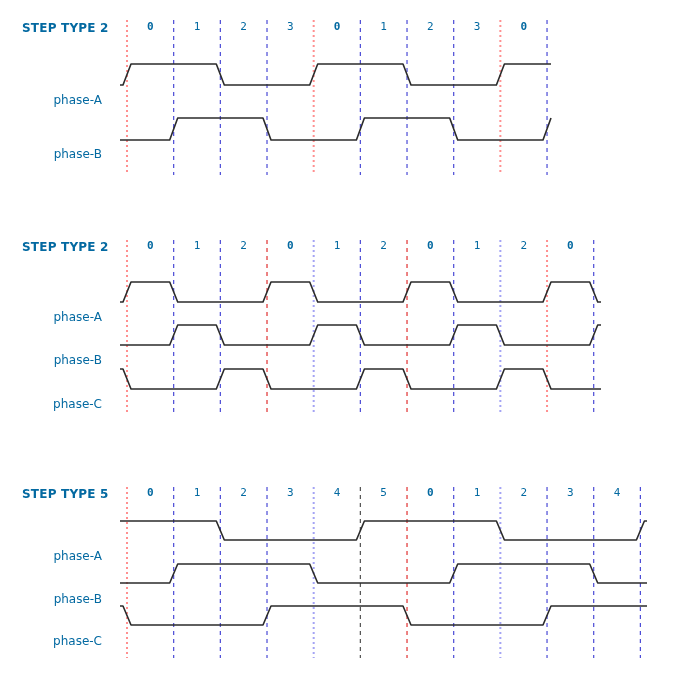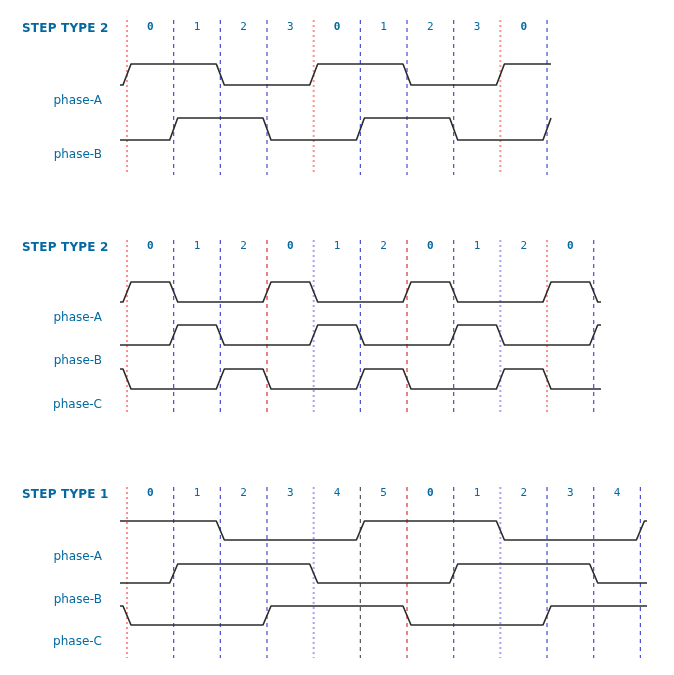--- a/index.html
+++ b/index.html
@@ -79,21 +79,21 @@
       <div class="txt num bold" style="left: 276.345px; top: 237px; width: 28px; text-align: center;">0</div>
       <div class="txt num" style="left: 323.015px; top: 237px; width: 28px; text-align: center;">1</div>
       <div class="txt num" style="left: 369.685px; top: 237px; width: 28px; text-align: center;">2</div>
       <div class="txt num bold" style="left: 416.355px; top: 237px; width: 28px; text-align: center;">0</div>
       <div class="txt num" style="left: 463.025px; top: 237px; width: 28px; text-align: center;">1</div>
       <div class="txt num" style="left: 509.695px; top: 237px; width: 28px; text-align: center;">2</div>
       <div class="txt num bold" style="left: 556.365px; top: 237px; width: 28px; text-align: center;">0</div>
       <div class="txt plabel" style="left: 0px; top: 283px; width: 102px; text-align: right;">phase-A</div>
       <div class="txt plabel" style="left: 0px; top: 326px; width: 102px; text-align: right;">phase-B</div>
       <div class="txt plabel" style="left: 0px; top: 370px; width: 102px; text-align: right;">phase-C</div>
-      <div class="txt title" style="left: 22px; top: 485px;">STEP TYPE 1</div>
+      <div class="txt title" style="left: 22px; top: 485px;">STEP TYPE 5</div>
       <div class="txt num bold" style="left: 136.335px; top: 484px; width: 28px; text-align: center;">0</div>
       <div class="txt num" style="left: 183.005px; top: 484px; width: 28px; text-align: center;">1</div>
       <div class="txt num" style="left: 229.675px; top: 484px; width: 28px; text-align: center;">2</div>
       <div class="txt num" style="left: 276.345px; top: 484px; width: 28px; text-align: center;">3</div>
       <div class="txt num" style="left: 323.015px; top: 484px; width: 28px; text-align: center;">4</div>
       <div class="txt num" style="left: 369.685px; top: 484px; width: 28px; text-align: center;">5</div>
       <div class="txt num bold" style="left: 416.355px; top: 484px; width: 28px; text-align: center;">0</div>
       <div class="txt num" style="left: 463.025px; top: 484px; width: 28px; text-align: center;">1</div>
       <div class="txt num" style="left: 509.695px; top: 484px; width: 28px; text-align: center;">2</div>
       <div class="txt num" style="left: 556.365px; top: 484px; width: 28px; text-align: center;">3</div>

